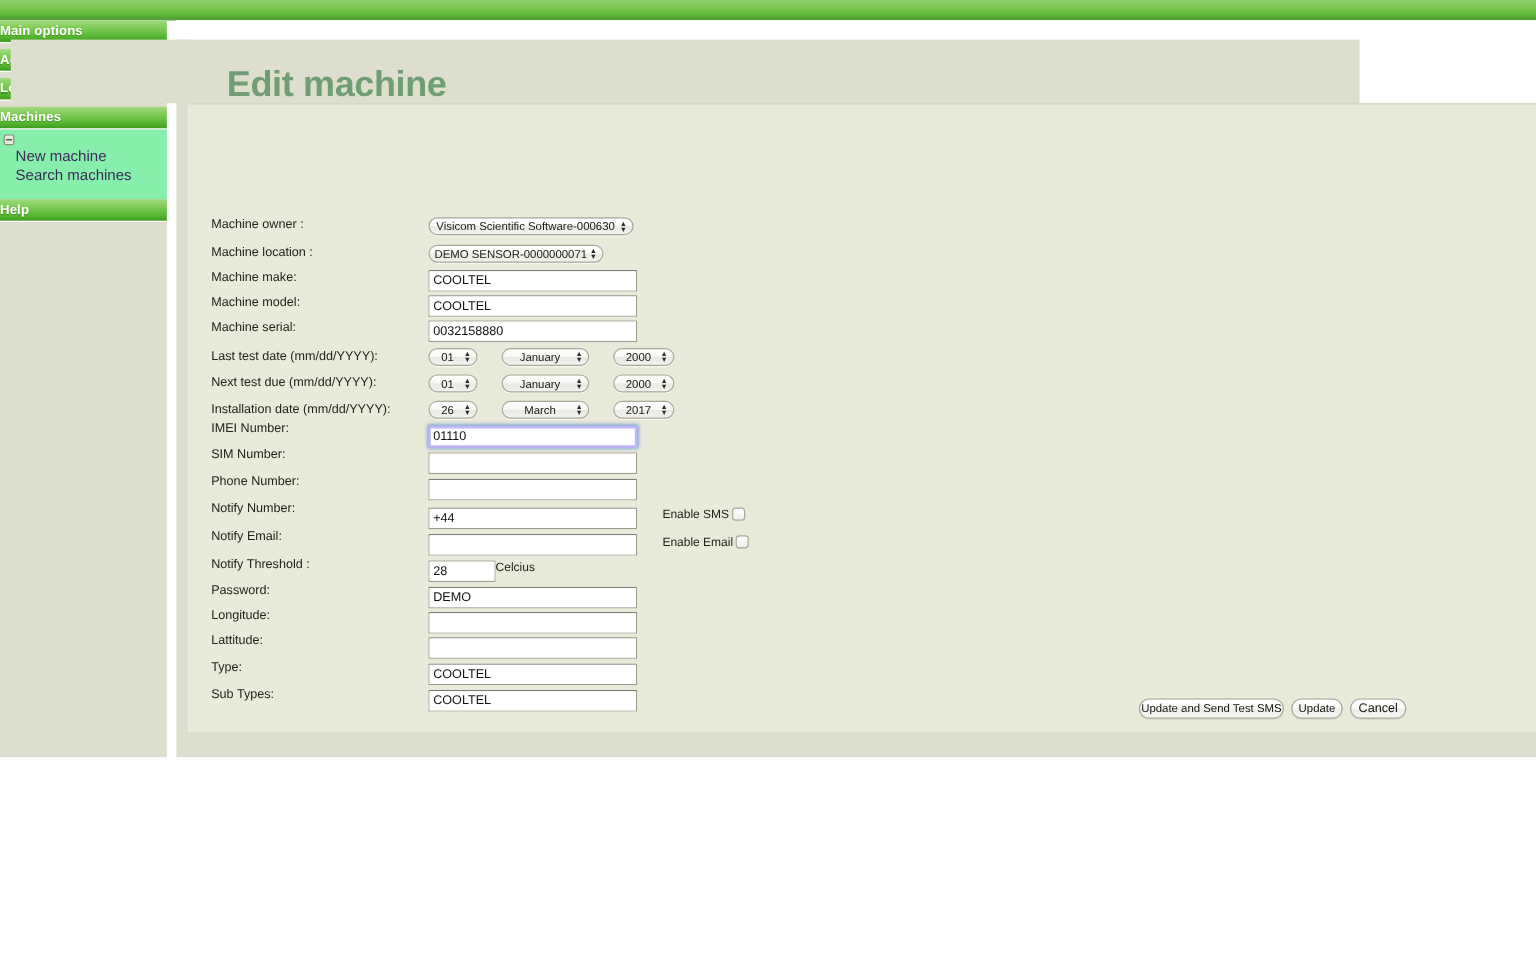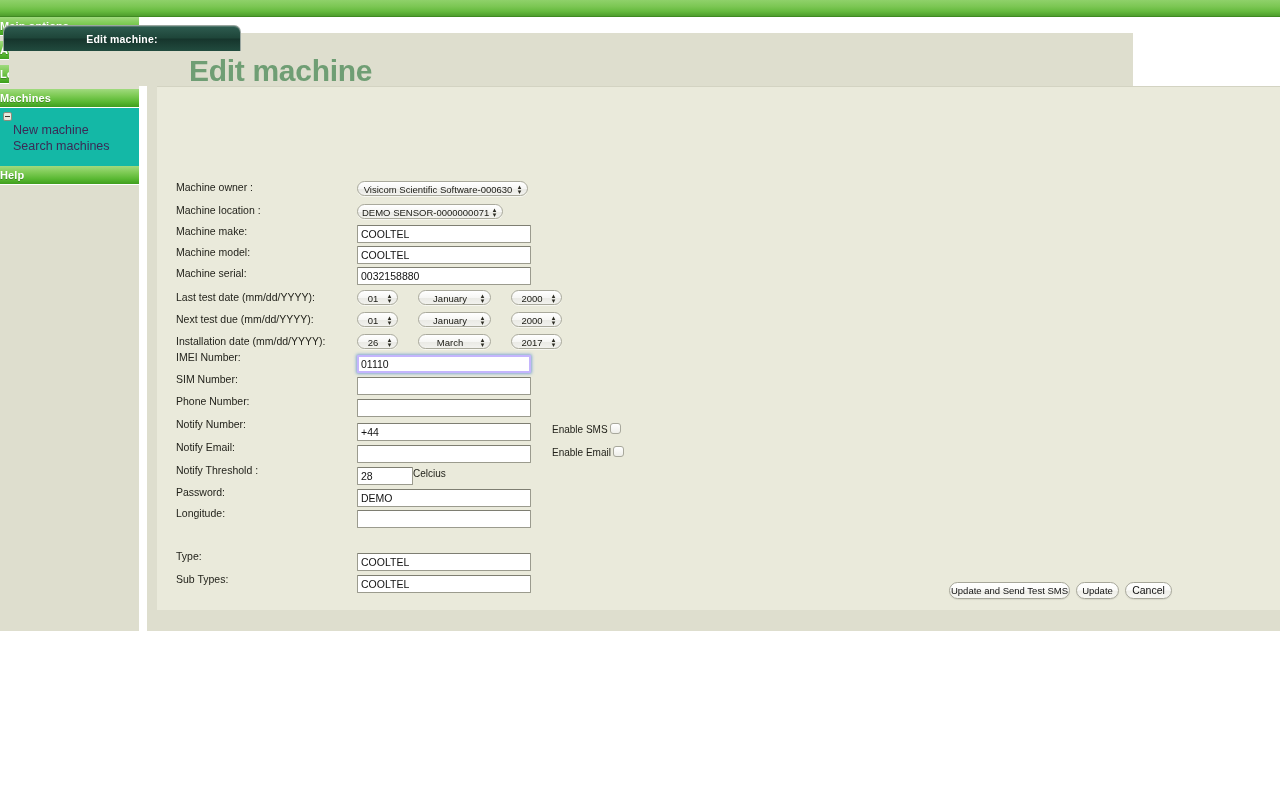--- a/index.html
+++ b/index.html
@@ -51,21 +51,21 @@
     letter-spacing: 0.1px;
     text-shadow: 0 1px 0 rgba(0,0,0,0.25);
     white-space: nowrap;
   }
   .nav-gap-a { height: 5px; background: #dedece; }
   .nav-gap-b { height: 5px; background: #dedece; }
   .nav-gap-c { height: 5px; background: #dedece; }
 
   .submenu {
     position: relative;
-    background: #14b8a6;
+    background: #86efac;
     padding: 0;
   }
   .collapse-icon {
     position: absolute;
     left: 3px; top: 4px;
     width: 9px; height: 9px;
     border: 1px solid #8c8c7c;
     background: #e9e9dd;
     border-radius: 2px;
     box-sizing: border-box;
@@ -329,23 +329,20 @@
   </div>
 
   <div class="main-panel">
     <div class="content-white"></div>
   </div>
 
   <div class="panel-left-edge"></div>
   <div class="heading-band"></div>
   <div class="panel-shade"></div>
 
-  <div class="tab">
-    <div class="tab-label">Edit machine:</div>
-  </div>
 
   <div class="page-title">Edit machine</div>
 
   <div class="form-card"></div>
 
   <div class="row" style="top:181px;">
     <div class="lbl">Machine owner :</div>
     <div class="sel sel-owner">
       <div class="sel-text">Visicom Scientific Software-000630</div>
       <div class="arrows">
@@ -494,20 +491,24 @@
   <div class="row" style="top:507px;">
     <div class="lbl">Longitude:</div>
     <input class="txt" style="top: 3px;" type="text" value="">
   </div>
 
   <div class="row" style="top:486px;">
     <div class="lbl">Password:</div>
     <input class="txt" style="top: 3px;" type="text" value="DEMO">
   </div>
 
+  <div class="row" style="top:528px;">
+    <div class="lbl">Lattitude:</div>
+    <input class="txt" style="top: 3px;" type="text" value="">
+  </div>
 
   <div class="row" style="top:550px;">
     <div class="lbl">Type:</div>
     <input class="txt" style="top: 3px;" type="text" value="COOLTEL">
   </div>
 
   <div class="row" style="top:573px;">
     <div class="lbl">Sub Types:</div>
     <input class="txt" style="top: 2px;" type="text" value="COOLTEL">
   </div>

